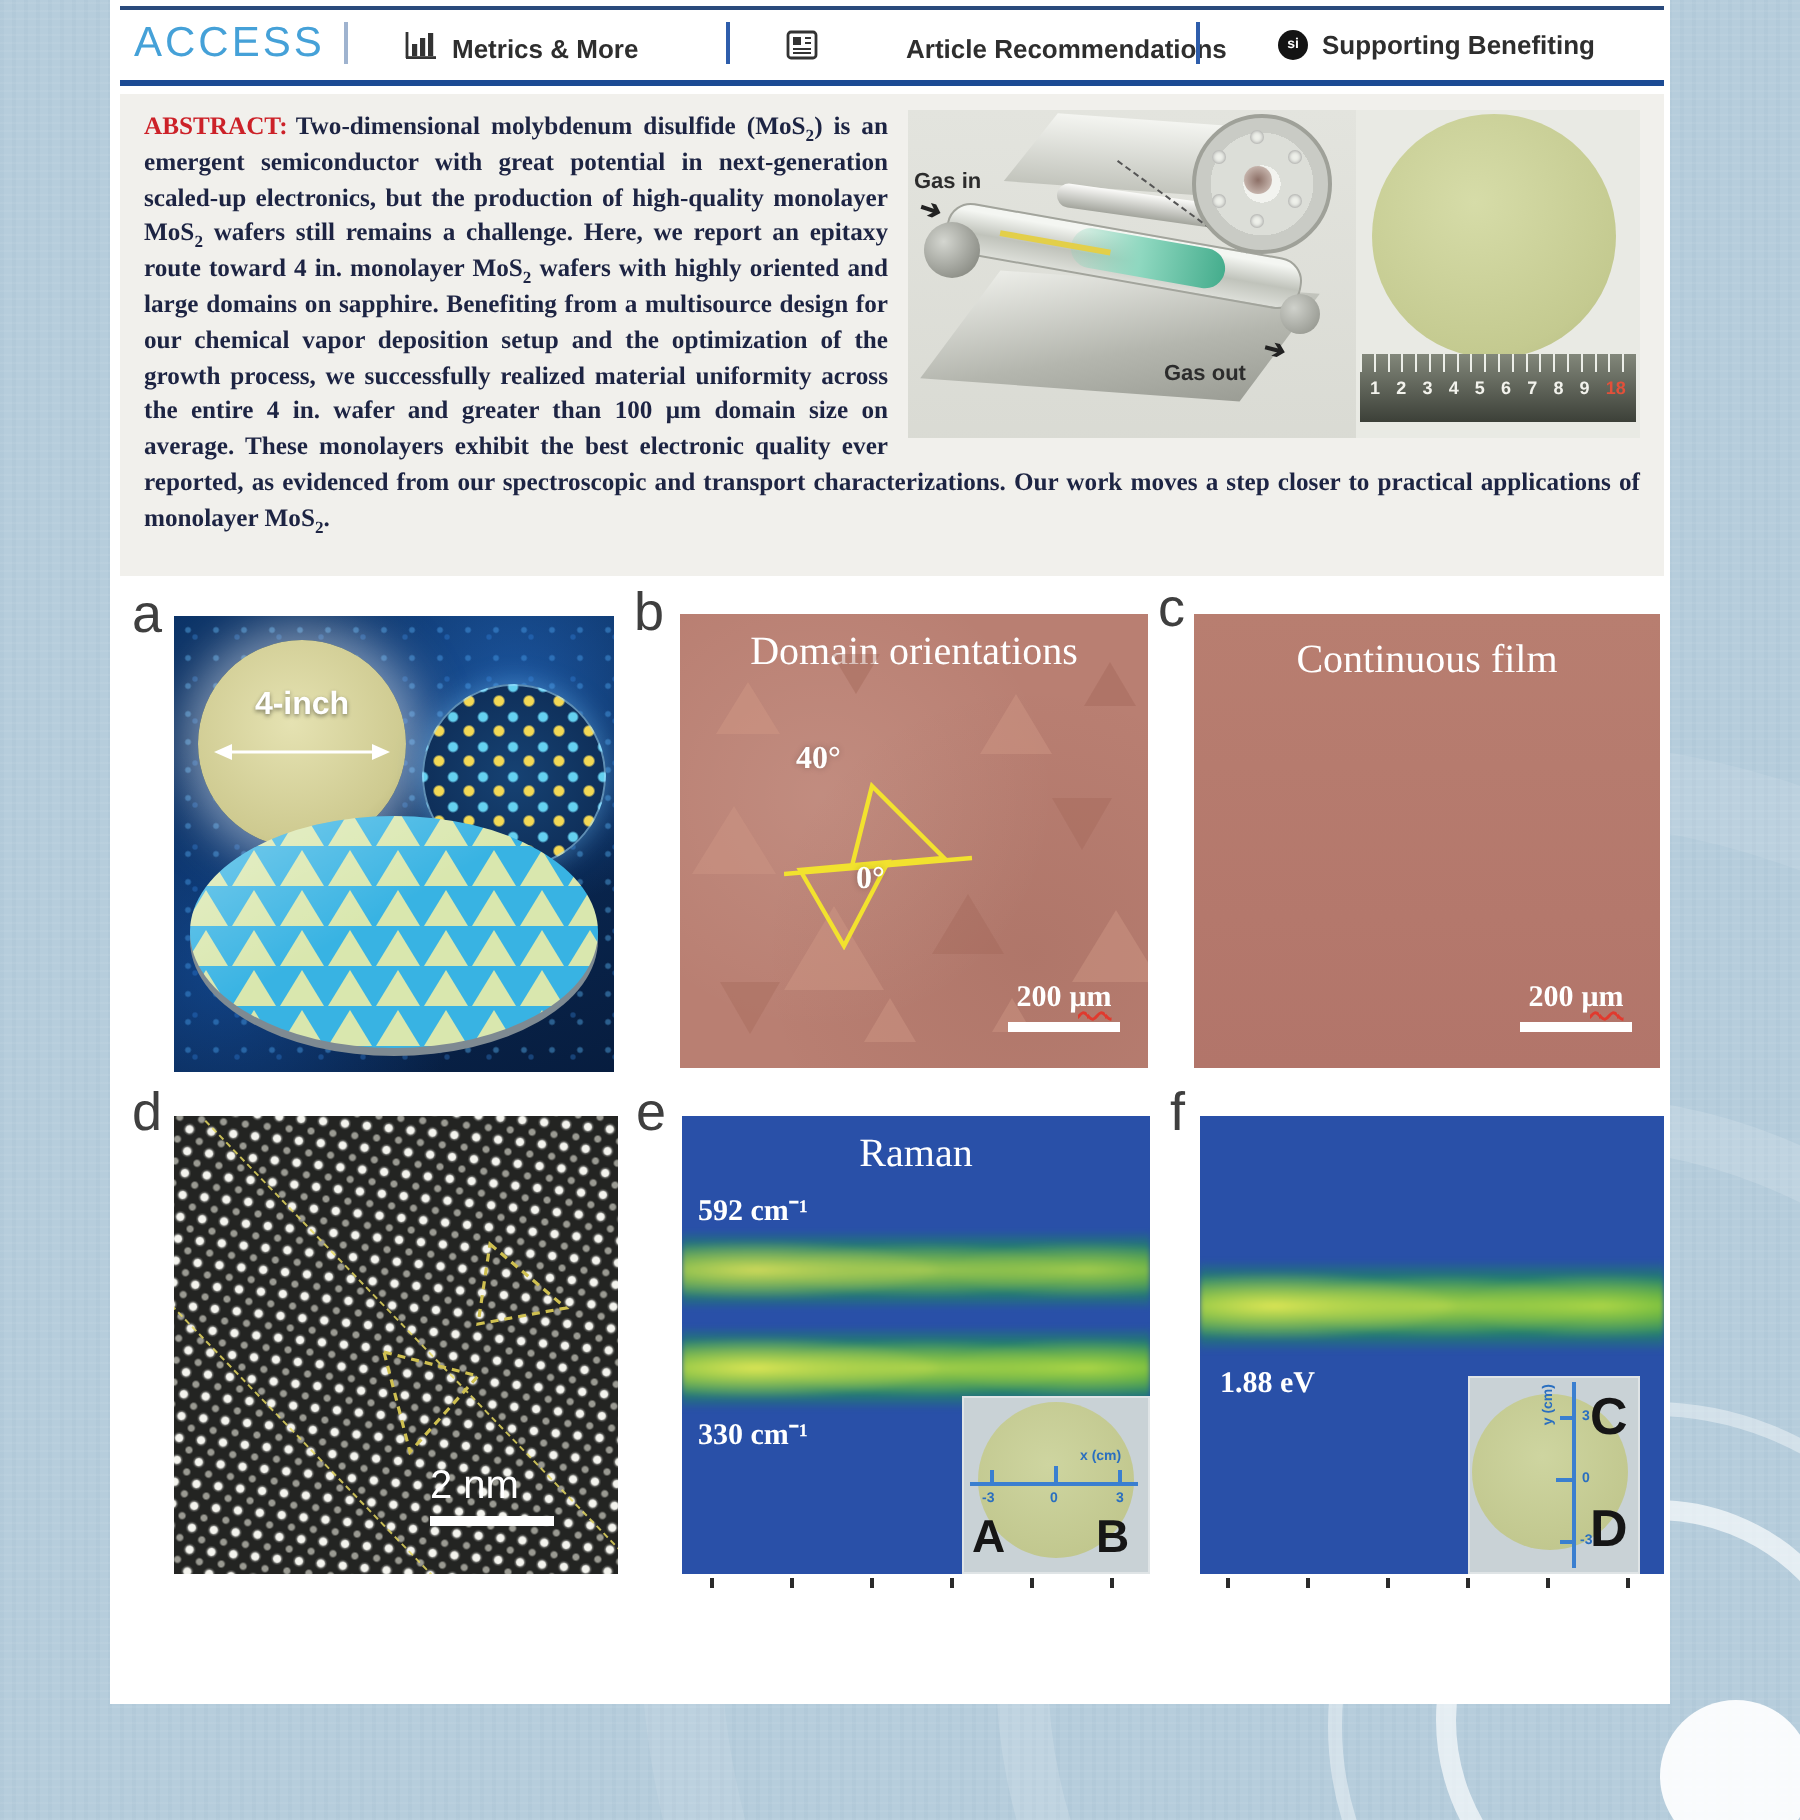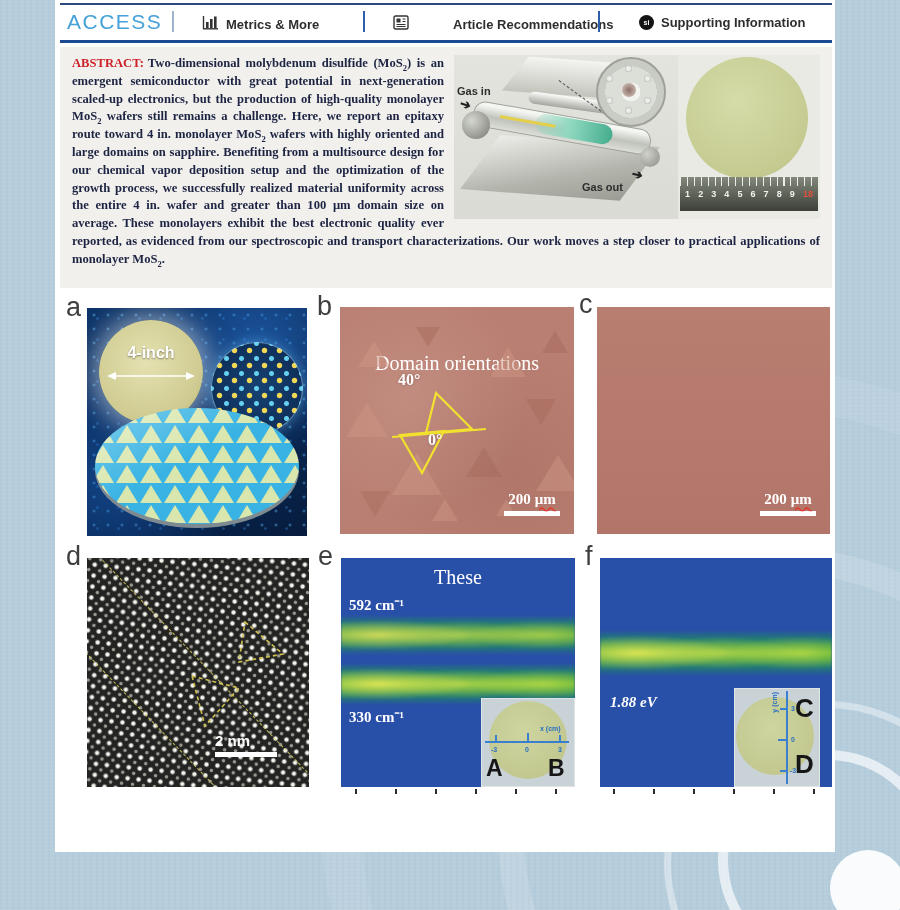--- a/index.html
+++ b/index.html
@@ -99,21 +99,21 @@
   .angle-lab{position:absolute;font-family:"Liberation Serif",serif;color:#fff;font-weight:700;font-size:16px;text-shadow:0 0 3px rgba(0,0,0,.25);}
 
   
   .pd{left:32px;top:558px;width:222px;height:229px;background:#232422;}
   .pd-dots{position:absolute;left:-20px;top:-20px;width:270px;height:280px;transform:rotate(6deg);
     background-image:
       radial-gradient(circle, #f4f4ee 1.7px, rgba(244,244,238,.25) 2.4px, transparent 3.2px),
       radial-gradient(circle, #9a9a92 1.3px, transparent 2.2px);
     background-size:11px 11px,11px 11px;background-position:0 0,5.5px 5.5px;}
   .pd-line{position:absolute;width:340px;border-top:1.6px dashed rgba(228,215,95,.85);transform:rotate(46deg);transform-origin:left top;}
-  .pd-sb{position:absolute;left:128px;top:174px;color:#fff;font-weight:700;font-size:15px;}
+  .pd-sb{position:absolute;left:128px;top:174px;color:#fff;font-weight:400;font-size:20px;}
   .pd-sb .sb-bar{width:62px;height:5px;}
 
   
   .pe{left:286px;top:558px;width:234px;height:229px;background:#2950a8;}
   .pf{left:545px;top:558px;width:232px;height:229px;background:#2950a8;}
   .band{position:absolute;left:0;right:0;filter:blur(1.2px);
     background:
       radial-gradient(55% 52% at 16% 50%, rgba(243,238,90,.85), transparent 72%),
       radial-gradient(45% 48% at 52% 50%, rgba(243,238,90,.55), transparent 72%),
       radial-gradient(42% 50% at 86% 50%, rgba(235,240,80,.6), transparent 72%),
@@ -167,21 +167,21 @@
             <rect x="3.5" y="3.5" width="4" height="4" fill="#333"></rect>
             <path d="M9.5 4h3M9.5 6.5h3M3.5 9.5h9M3.5 11.5h9" stroke="#333" stroke-width="1.1"></path>
           </svg>
       </span>
       <span>Article Recommendations</span>
     </div>
     <div class="vdiv" style="left:543px;"></div>
 
     <div class="hdr-item" style="left:584px;">
       <span class="si-circle">si</span>
-      <span>Supporting Information</span>
+      <span>Supporting Benefiting</span>
     </div>
     <div class="hdr-botline"></div>
 
     <div class="abs">
       <div class="ga">
         <div class="ga-left">
           <div class="blk-top"></div>
           <div class="blk-rod"></div>
           <div class="blk-bot"></div>
           <div class="dashline"></div>
@@ -255,21 +255,21 @@
             <stop offset=".45" stop-color="#ffffff" stop-opacity="0"></stop>
           </linearGradient>
         </defs>
         <ellipse cx="106" cy="66" rx="102" ry="58" fill="#7e8a92"></ellipse>
         <ellipse cx="106" cy="62" rx="102" ry="58" fill="url(#tripat)"></ellipse>
         <ellipse cx="106" cy="62" rx="102" ry="58" fill="url(#sheen)"></ellipse>
       </svg>
     </div>
 
     <div class="panel pb">
-      <div class="ptitle" style="top:8px;margin-top:37px;">Domain orientations</div>
+      <div class="ptitle" style="top:8px;">Domain orientations</div>
       <div class="tri" style="left:18px;top:34px;border-left:16px solid transparent;border-right:16px solid transparent;border-bottom:26px solid rgba(206,150,132,.55);"></div>
       <div class="tri" style="left:76px;top:20px;border-left:12px solid transparent;border-right:12px solid transparent;border-top:20px solid rgba(160,100,86,.4);"></div>
       <div class="tri" style="left:150px;top:40px;border-left:18px solid transparent;border-right:18px solid transparent;border-bottom:30px solid rgba(206,150,132,.5);"></div>
       <div class="tri" style="left:202px;top:24px;border-left:13px solid transparent;border-right:13px solid transparent;border-bottom:22px solid rgba(160,100,86,.38);"></div>
       <div class="tri" style="left:6px;top:96px;border-left:21px solid transparent;border-right:21px solid transparent;border-bottom:34px solid rgba(206,150,132,.45);"></div>
       <div class="tri" style="left:186px;top:92px;border-left:15px solid transparent;border-right:15px solid transparent;border-top:26px solid rgba(160,100,86,.35);"></div>
       <div class="tri" style="left:52px;top:146px;border-left:25px solid transparent;border-right:25px solid transparent;border-bottom:42px solid rgba(206,150,132,.5);"></div>
       <div class="tri" style="left:126px;top:140px;border-left:18px solid transparent;border-right:18px solid transparent;border-bottom:30px solid rgba(160,100,86,.35);"></div>
       <div class="tri" style="left:196px;top:148px;border-left:22px solid transparent;border-right:22px solid transparent;border-bottom:36px solid rgba(206,150,132,.5);"></div>
       <div class="tri" style="left:20px;top:184px;border-left:15px solid transparent;border-right:15px solid transparent;border-top:26px solid rgba(160,100,86,.33);"></div>
@@ -279,36 +279,37 @@
         <line x1="0" y1="46" x2="94" y2="38" stroke="#f2e22e" stroke-width="2.2"></line>
         <polygon points="44,2 80,38 34,42" fill="none" stroke="#f2e22e" stroke-width="2.2"></polygon>
         <polygon points="8,44 52,40 30,82" fill="none" stroke="#f2e22e" stroke-width="2.2"></polygon>
       </svg>
       <div class="angle-lab" style="left:58px;top:64px;">40°</div>
       <div class="angle-lab" style="left:88px;top:124px;">0°</div>
       <div class="scalebar" style="right:14px;top:184px;"><span>200</span><span class="unit">μm</span><span class="sb-bar"></span></div>
     </div>
 
     <div class="panel pc">
+      <div class="ptitle" style="top:12px;">Continuous film</div>
       <div class="scalebar" style="right:14px;top:184px;"><span>200</span><span class="unit">μm</span><span class="sb-bar"></span></div>
     </div>
 
     <div class="panel pd">
       <div class="pd-dots"></div>
       <div class="pd-line" style="left:-36px;top:58px;"></div>
       <div class="pd-line" style="left:16px;top:2px;"></div>
       <svg style="position:absolute;left:0;top:0;" width="222" height="229" viewBox="0 0 222 229">
         <polygon points="105,118 152,130 118,168" fill="none" stroke="#cfc050" stroke-width="1.6" stroke-dasharray="4 3"></polygon>
         <polygon points="158,64 196,96 152,104" fill="none" stroke="#cfc050" stroke-width="1.6" stroke-dasharray="4 3"></polygon>
       </svg>
       <div class="pd-sb"><span>2 nm</span><span class="sb-bar"></span></div>
     </div>
 
     <div class="panel pe">
-      <div class="ptitle" style="top:8px;">These</div>
+      <div class="ptitle" style="top:8px;">Raman</div>
       <div class="band" style="top:57px;height:40px;opacity:.92;"></div>
       <div class="band" style="top:105px;height:42px;"></div>
       <div class="bandlab" style="left:8px;top:36px;">592 cm⁻¹</div>
       <div class="bandlab" style="left:8px;top:148px;">330 cm⁻¹</div>
       <div class="inset" style="right:0;bottom:0;width:92px;height:87px;">
         <div class="circ" style="left:7px;top:2px;width:78px;height:78px;"></div>
         <div class="axis" style="left:3px;top:42px;width:84px;height:2px;"></div>
         <div class="tick" style="left:13px;top:36px;width:2px;height:7px;"></div>
         <div class="tick" style="left:45px;top:34px;width:2px;height:9px;"></div>
         <div class="tick" style="left:77px;top:36px;width:2px;height:7px;"></div>
@@ -316,21 +317,21 @@
         <div class="tlab" style="left:43px;top:47px;">0</div>
         <div class="tlab" style="left:76px;top:47px;">3</div>
         <div class="alab" style="left:58px;top:26px;">x (cm)</div>
         <div class="corner" style="left:4px;top:58px;">A</div>
         <div class="corner" style="left:66px;top:58px;">B</div>
       </div>
     </div>
 
     <div class="panel pf">
       <div class="band" style="top:72px;height:46px;"></div>
-      <div class="bandlab" style="left:10px;top:136px;font-style:italic;">1.88 eV</div>
+      <div class="bandlab" style="left:10px;top:126px;">1.88 eV</div>
       <div class="inset" style="right:12px;bottom:0;width:84px;height:97px;">
         <div class="circ" style="left:1px;top:8px;width:78px;height:78px;"></div>
         <div class="axis" style="left:51px;top:2px;width:2px;height:93px;"></div>
         <div class="tick" style="left:45px;top:19px;width:8px;height:2px;"></div>
         <div class="tick" style="left:43px;top:50px;width:10px;height:2px;"></div>
         <div class="tick" style="left:45px;top:81px;width:8px;height:2px;"></div>
         <div class="tlab" style="left:56px;top:16px;">3</div>
         <div class="tlab" style="left:56px;top:47px;">0</div>
         <div class="tlab" style="left:55px;top:78px;">-3</div>
         <div class="alab" style="left:36px;top:3px;writing-mode:vertical-rl;transform:rotate(180deg);">y (cm)</div>

